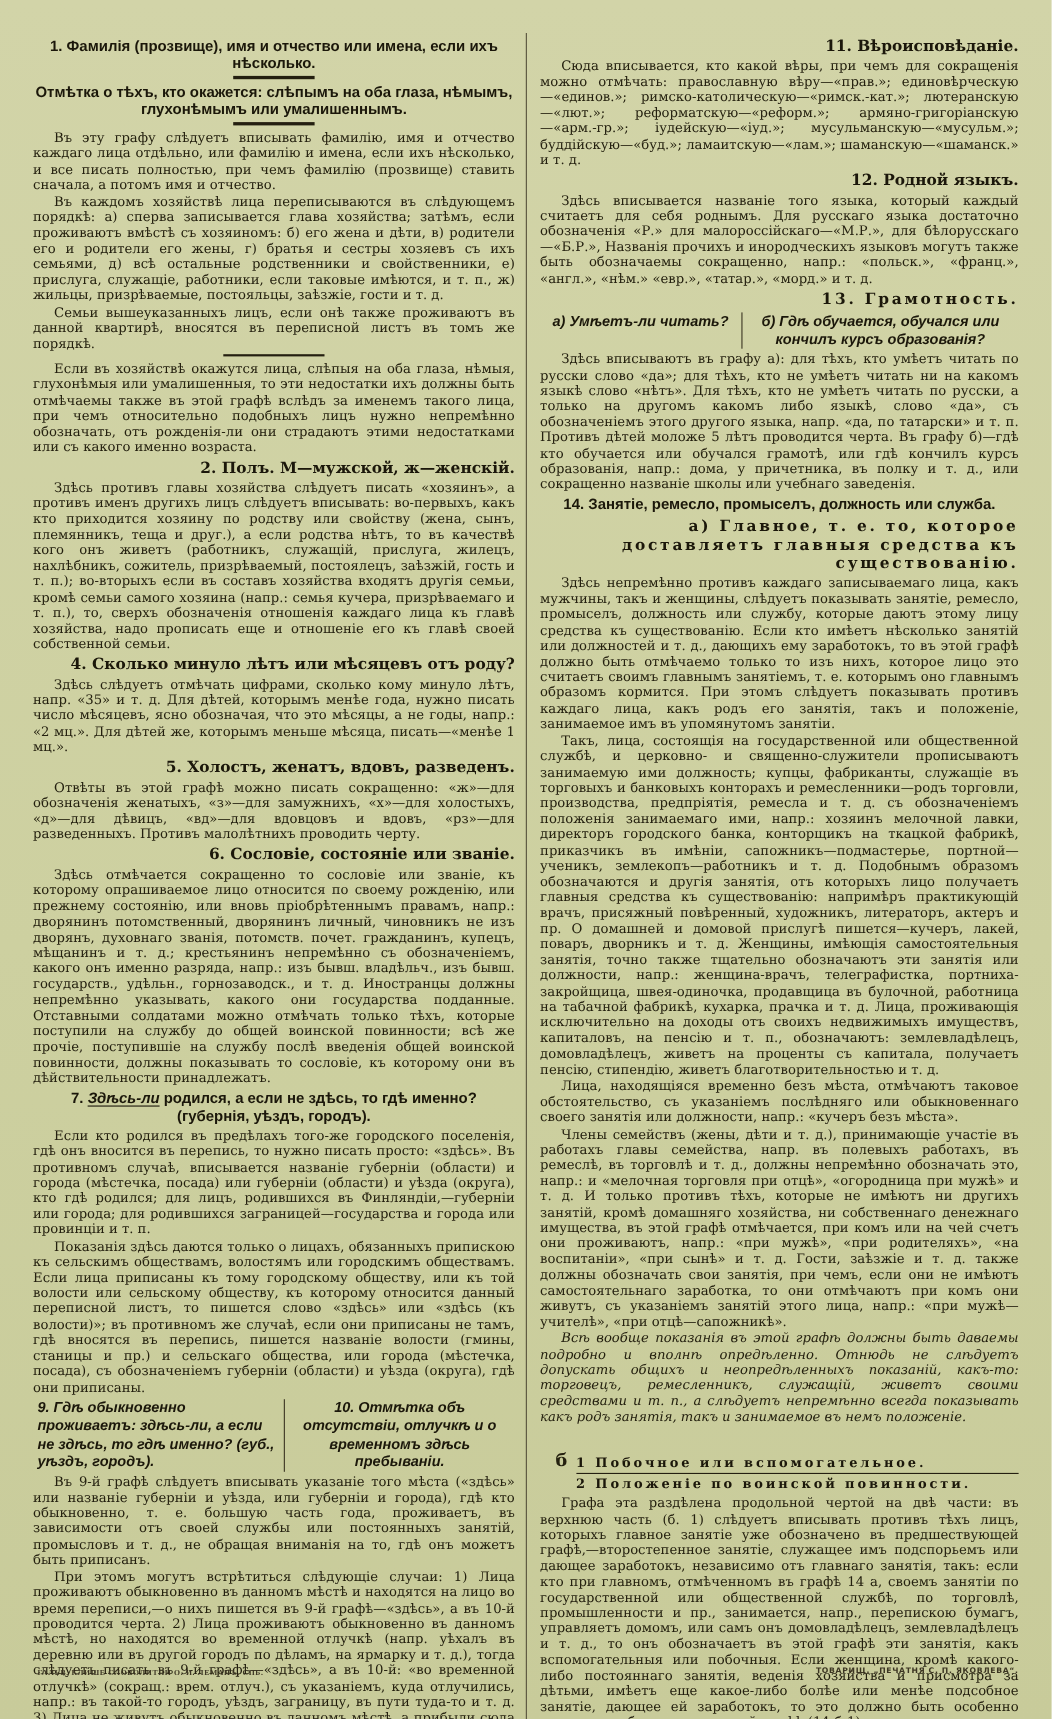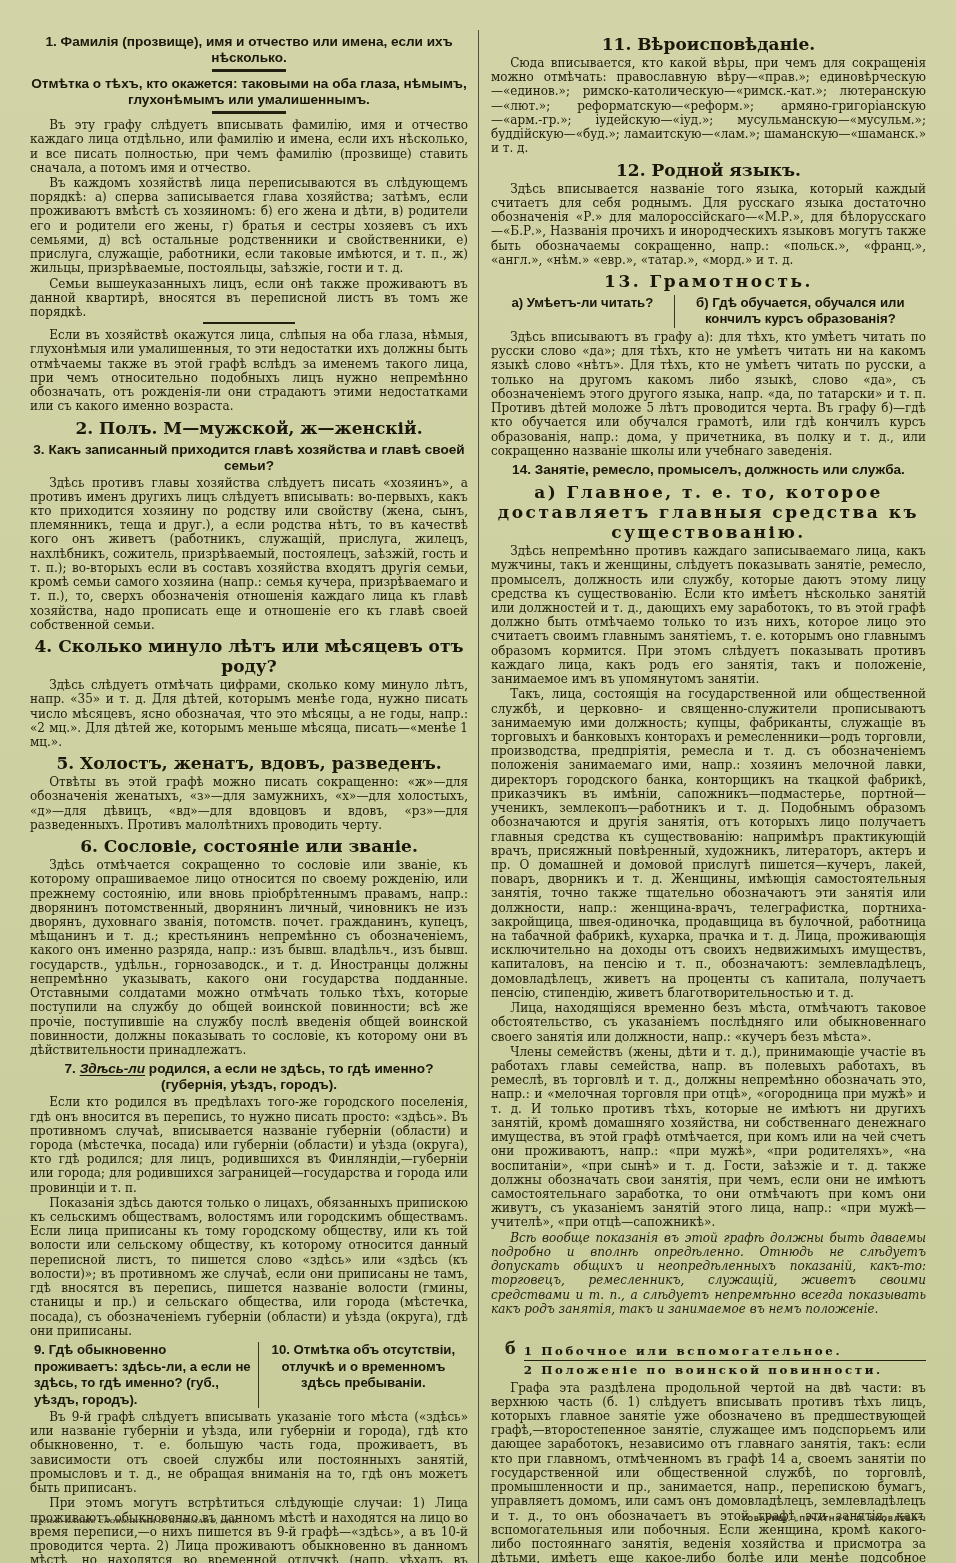--- a/index.html
+++ b/index.html
@@ -7,27 +7,27 @@
        background:linear-gradient(180deg,#d2d4a8 0%,#cdd0a0 55%,#c8cb9a 100%);
        font-family:"DejaVu Serif", serif;color:#24200f;}
   .page{position:relative;width:956px;height:1563px;box-sizing:border-box;padding:30px 12px 40px 30px;}
   .cols{display:flex;gap:0;}
   .col{width:448px;box-sizing:border-box;}
   .col-left{padding-right:10px;}
   .col-right{padding-left:12px;border-left:1.5px solid #55503a;}
   p{margin:0 0 1px 0;font-size:12px;line-height:1.185;text-align:justify;text-indent:1.6em;}
   .h-sans{font-family:"Liberation Sans",sans-serif;font-weight:bold;font-size:13.6px;
           text-align:center;margin:4px 0 2px;line-height:1.18;color:#1b170a;}
-  .h-serif{font-family:"DejaVu Serif",serif;font-weight:bold;font-size:17px;
-           text-align:center;margin:4px 0 2px;line-height:1.18;color:#1b170a;}
+  .h-serif{font-family:"DejaVu Serif",serif;font-weight:bold;font-size:14px;
+           text-align:right;margin:4px 0 2px;line-height:1.18;color:#1b170a;}
   .h-spaced{letter-spacing:2.5px;}
   .em-u{font-style:italic;text-decoration:underline;text-underline-offset:2px;}
   .hr-sm{width:74px;height:3px;background:#241f10;margin:3px auto 4px;}
   .hr-xs{width:92px;height:2px;background:#241f10;margin:3px auto 4px;}
-  .twocol-head{display:grid;margin:4px 0 2px;}
+  .twocol-head{display:grid;margin:4px 0 2px;font-style:italic;}
   .twocol-head .cell{font-family:"Liberation Sans",sans-serif;font-weight:bold;
                      font-size:13.2px;line-height:1.25;text-align:center;padding:0 4px;color:#1b170a;}
   .g910{grid-template-columns:52% 48%;}
   .g910 .cell-l{text-align:left;}
   .g13{grid-template-columns:42% 58%;}
   .cell-r{border-left:1.5px solid #3a3422;}
   .b-block{display:flex;align-items:center;gap:8px;margin:3px 0 2px;padding-left:14px;}
   .b-label{font-size:16px;font-weight:bold;font-family:"DejaVu Serif",serif;}
   .b-lines{flex:1;}
   .b-line{font-weight:bold;font-size:11.8px;letter-spacing:2.6px;line-height:1.3;color:#1b170a;}
@@ -40,31 +40,30 @@
 </style>
 </head>
 <body>
 
 <div class="page">
   <div class="cols">
 
     <div class="col col-left">
       <div class="h-sans">1. Фамилія (прозвище), имя и отчество или имена, если ихъ нѣсколько.</div>
       <div class="hr-sm"></div>
-      <div class="h-sans">Отмѣтка о тѣхъ, кто окажется: таковыми на оба глаза, нѣмымъ, глухонѣмымъ или умалишеннымъ.</div>
+      <div class="h-sans">Отмѣтка о тѣхъ, кто окажется: слѣпымъ на оба глаза, нѣмымъ, глухонѣмымъ или умалишеннымъ.</div>
       <div class="hr-sm"></div>
       <p>Въ эту графу слѣдуетъ вписывать фамилію, имя и отчество каждаго лица отдѣльно, или фамилію и имена, если ихъ нѣсколько, и все писать полностью, при чемъ фамилію (прозвище) ставить сначала, а потомъ имя и отчество.</p>
       <p>Въ каждомъ хозяйствѣ лица переписываются въ слѣдующемъ порядкѣ: а) сперва записывается глава хозяйства; затѣмъ, если проживаютъ вмѣстѣ съ хозяиномъ: б) его жена и дѣти, в) родители его и родители его жены, г) братья и сестры хозяевъ съ ихъ семьями, д) всѣ остальные родственники и свойственники, е) прислуга, служащіе, работники, если таковые имѣются, и т. п., ж) жильцы, призрѣваемые, постояльцы, заѣзжіе, гости и т. д.</p>
       <p>Семьи вышеуказанныхъ лицъ, если онѣ также проживаютъ въ данной квартирѣ, вносятся въ переписной листъ въ томъ же порядкѣ.</p>
       <div class="hr-xs"></div>
       <p>Если въ хозяйствѣ окажутся лица, слѣпыя на оба глаза, нѣмыя, глухонѣмыя или умалишенныя, то эти недостатки ихъ должны быть отмѣчаемы также въ этой графѣ вслѣдъ за именемъ такого лица, при чемъ относительно подобныхъ лицъ нужно непремѣнно обозначать, отъ рожденія-ли они страдаютъ этими недостатками или съ какого именно возраста.</p>
 
       <div class="h-serif">2. Полъ. М—мужской, ж—женскій.</div>
 
-      <div class="h-sans">3. Какъ записанный приходится главѣ хозяйства и главѣ своей семьи?</div>
       <p>Здѣсь противъ главы хозяйства слѣдуетъ писать «хозяинъ», а противъ именъ другихъ лицъ слѣдуетъ вписывать: во-первыхъ, какъ кто приходится хозяину по родству или свойству (жена, сынъ, племянникъ, теща и друг.), а если родства нѣтъ, то въ качествѣ кого онъ живетъ (работникъ, служащій, прислуга, жилецъ, нахлѣбникъ, сожитель, призрѣваемый, постоялецъ, заѣзжій, гость и т. п.); во-вторыхъ если въ составъ хозяйства входятъ другія семьи, кромѣ семьи самого хозяина (напр.: семья кучера, призрѣваемаго и т. п.), то, сверхъ обозначенія отношенія каждаго лица къ главѣ хозяйства, надо прописать еще и отношеніе его къ главѣ своей собственной семьи.</p>
 
       <div class="h-serif">4. Сколько минуло лѣтъ или мѣсяцевъ отъ роду?</div>
       <p>Здѣсь слѣдуетъ отмѣчать цифрами, сколько кому минуло лѣтъ, напр. «35» и т. д. Для дѣтей, которымъ менѣе года, нужно писать число мѣсяцевъ, ясно обозначая, что это мѣсяцы, а не годы, напр.: «2 мц.». Для дѣтей же, которымъ меньше мѣсяца, писать—«менѣе 1 мц.».</p>
 
       <div class="h-serif">5. Холостъ, женатъ, вдовъ, разведенъ.</div>
       <p>Отвѣты въ этой графѣ можно писать сокращенно: «ж»—для обозначенія женатыхъ, «з»—для замужнихъ, «х»—для холостыхъ, «д»—для дѣвицъ, «вд»—для вдовцовъ и вдовъ, «рз»—для разведенныхъ. Противъ малолѣтнихъ проводить черту.</p>
 
       <div class="h-serif">6. Сословіе, состояніе или званіе.</div>
       <p>Здѣсь отмѣчается сокращенно то сословіе или званіе, къ которому опрашиваемое лицо относится по своему рожденію, или прежнему состоянію, или вновь пріобрѣтеннымъ правамъ, напр.: дворянинъ потомственный, дворянинъ личный, чиновникъ не изъ дворянъ, духовнаго званія, потомств. почет. гражданинъ, купецъ, мѣщанинъ и т. д.; крестьянинъ непремѣнно съ обозначеніемъ, какого онъ именно разряда, напр.: изъ бывш. владѣльч., изъ бывш. государств., удѣльн., горнозаводск., и т. д. Иностранцы должны непремѣнно указывать, какого они государства подданные. Отставными солдатами можно отмѣчать только тѣхъ, которые поступили на службу до общей воинской повинности; всѣ же прочіе, поступившіе на службу послѣ введенія общей воинской повинности, должны показывать то сословіе, къ которому они въ дѣйствительности принадлежатъ.</p>

